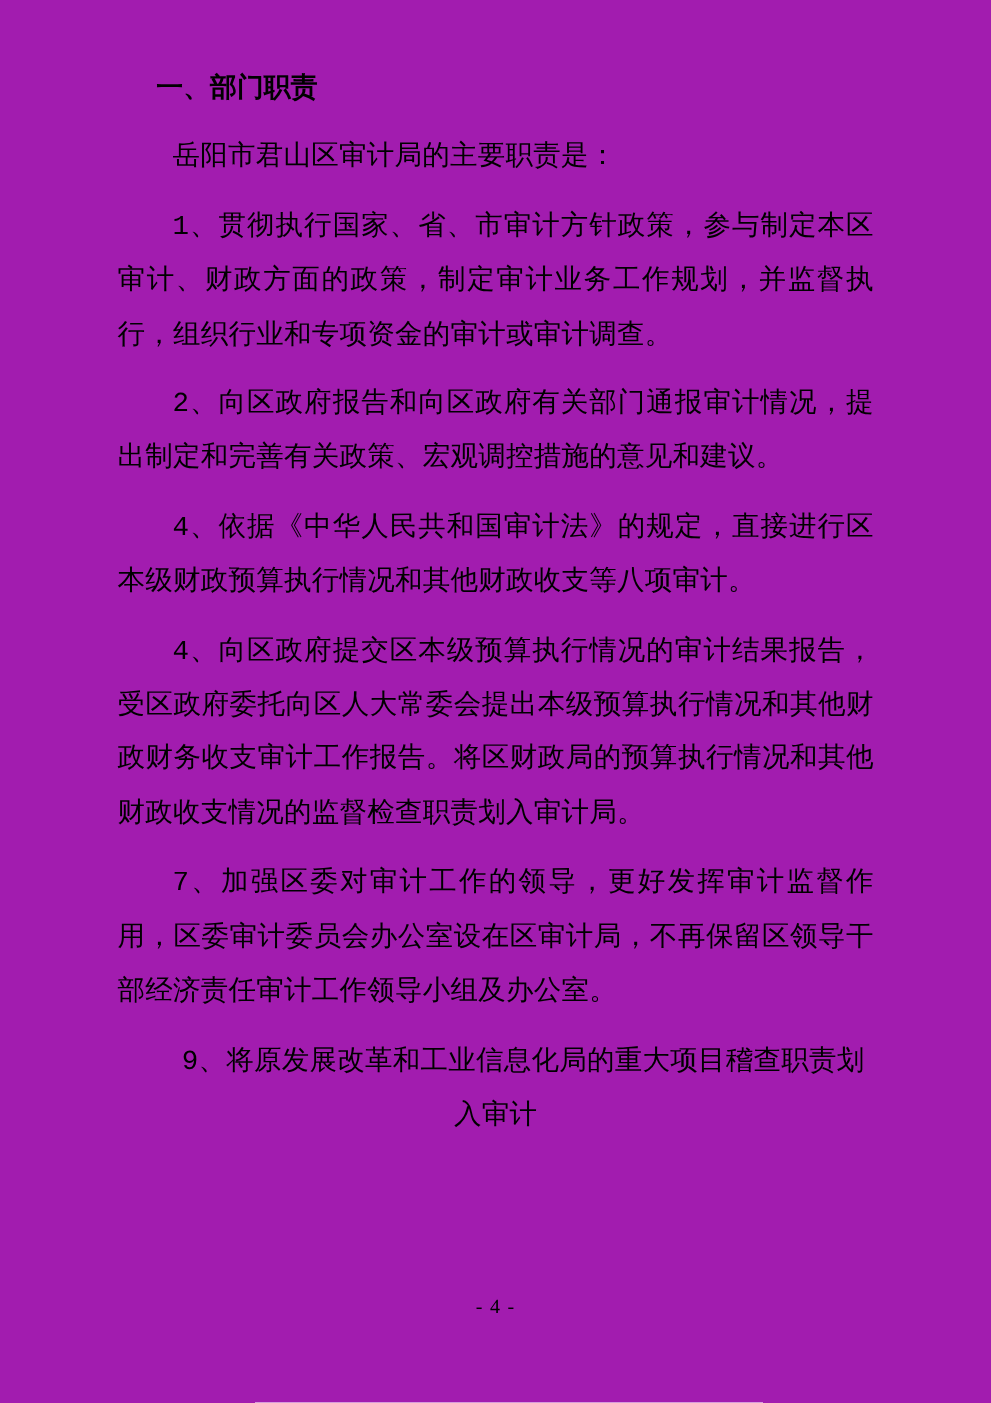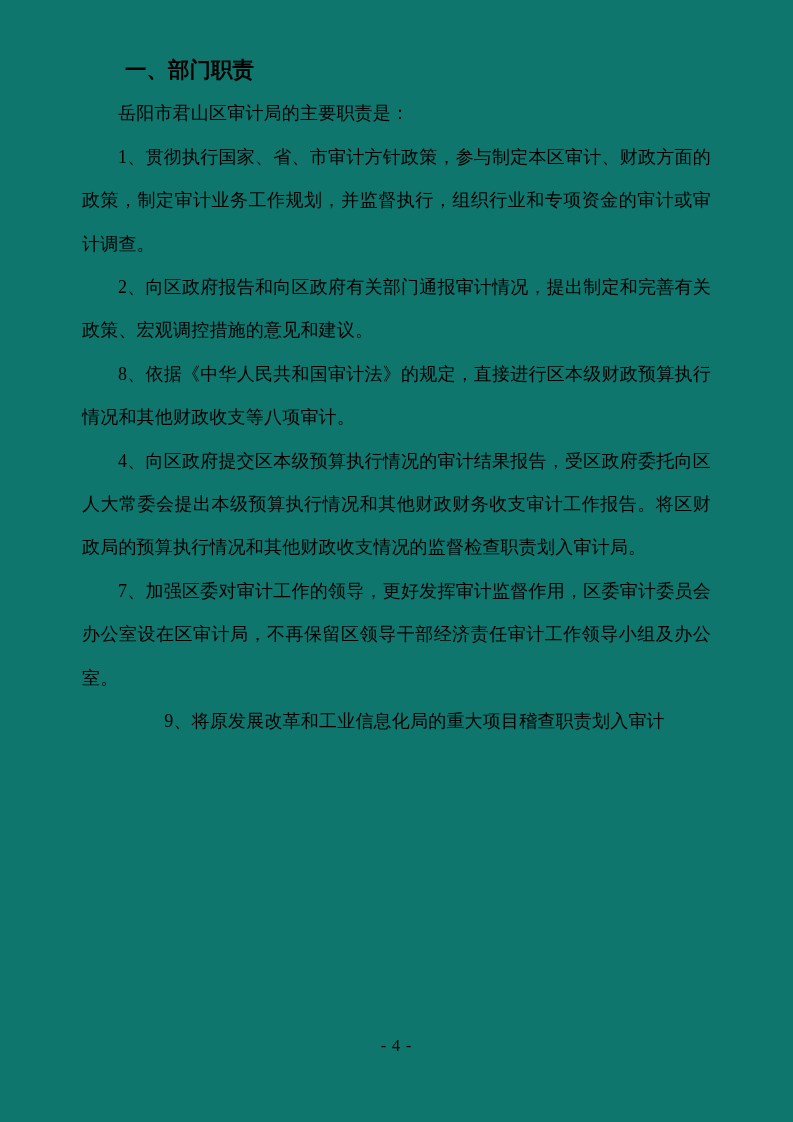--- a/index.html
+++ b/index.html
@@ -4,37 +4,37 @@
 <style>
   html, body {
     margin: 0;
     padding: 0;
     background: #ffffff;
   }
   .page {
     position: relative;
     width: 793px;
     height: 1122px;
-    background: #0f766e;
+    background: #a21caf;
     color: #000000;
     overflow: hidden;
     font-family: "Liberation Serif", "DejaVu Serif", serif;
   }
   .content {
     padding: 49px 82px 0 82px;
   }
   .para {
-    margin: 0;
-    font-size: 18px;
+    margin: 12px;
+    font-size: 22px;
     line-height: 43.4px;
     text-align: justify;
     text-justify: inter-character;
     text-indent: 2em;
     letter-spacing: 0.2px;
-    font-family: Liberation Serif, serif;
+    font-family: Liberation Mono, monospace;
   }
   .para:last-child {
     text-align: center;
   }
   .heading {
     margin: 0;
     font-size: 21.5px;
     line-height: 43.4px;
     text-indent: 2em;
     font-weight: bold;
@@ -59,19 +59,19 @@
 </style>
 </head>
 <body>
 
 <div class="page">
   <div class="content">
     <p class="heading">一、部门职责</p>
     <p class="para intro">岳阳市君山区审计局的主要职责是：</p>
     <p class="para">1、贯彻执行国家、省、市审计方针政策，参与制定本区审计、财政方面的政策，制定审计业务工作规划，并监督执行，组织行业和专项资金的审计或审计调查。</p>
     <p class="para">2、向区政府报告和向区政府有关部门通报审计情况，提出制定和完善有关政策、宏观调控措施的意见和建议。</p>
-    <p class="para">8、依据《中华人民共和国审计法》的规定，直接进行区本级财政预算执行情况和其他财政收支等八项审计。</p>
+    <p class="para">4、依据《中华人民共和国审计法》的规定，直接进行区本级财政预算执行情况和其他财政收支等八项审计。</p>
     <p class="para">4、向区政府提交区本级预算执行情况的审计结果报告，受区政府委托向区人大常委会提出本级预算执行情况和其他财政财务收支审计工作报告。将区财政局的预算执行情况和其他财政收支情况的监督检查职责划入审计局。</p>
     <p class="para">7、加强区委对审计工作的领导，更好发挥审计监督作用，区委审计委员会办公室设在区审计局，不再保留区领导干部经济责任审计工作领导小组及办公室。</p>
     <p class="para">9、将原发展改革和工业信息化局的重大项目稽查职责划入审计</p>
   </div>
   <div class="footer">- 4 -</div>
 </div>
 
 </body></html>

